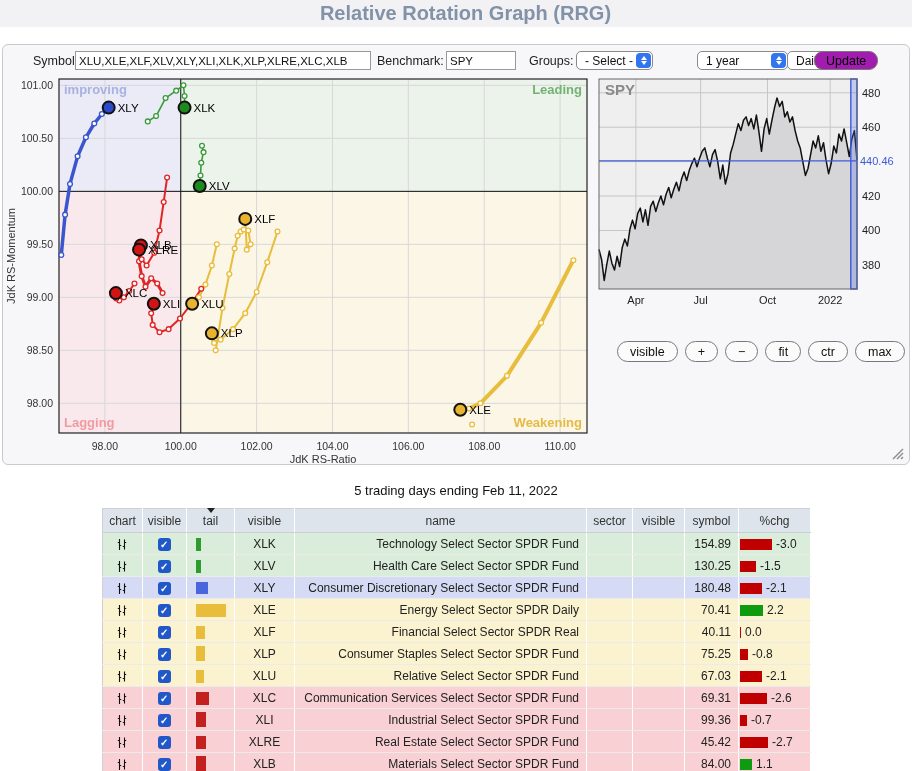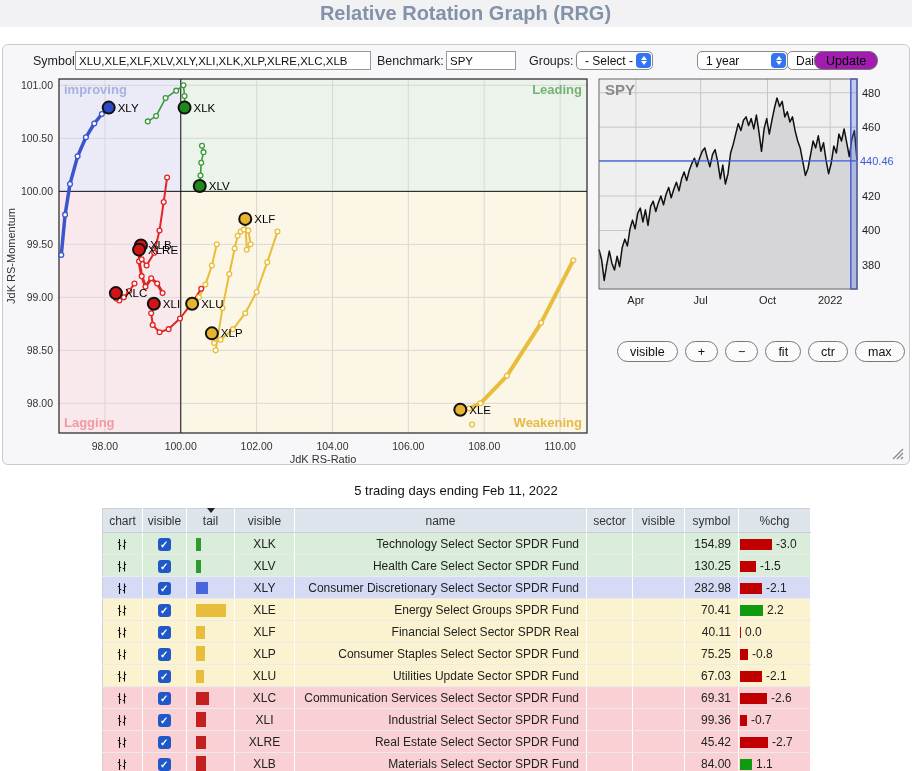--- a/index.html
+++ b/index.html
@@ -356,31 +356,31 @@
       <tr class="rg-blue">
         <td class="c"><svg class="chart-ico" width="13" height="13" viewBox="0 0 13 13">
             <path d="M3.5 1v11 M1.8 4.5h1.7 M3.5 7.5h1.7 M8.5 1.5v10 M6.8 8.5h1.7 M8.5 4.5h1.7" stroke="#111" stroke-width="1.1" fill="none"></path>
           </svg></td>
         <td class="c"><span class="cb"></span></td>
         <td class="tailc"><span class="sw" style="width:12px;height:12px;background:#4a66dd"></span></td>
         <td class="c">XLY</td>
         <td class="r">Consumer Discretionary Select Sector SPDR Fund</td>
         <td></td>
         <td></td>
-        <td class="r">282.98</td>
+        <td class="r">180.48</td>
         <td class="pctc"><span class="pbar" style="width:22px;background:#c00000"></span>-2.1</td>
       </tr>
       <tr class="rg-yellow">
         <td class="c"><svg class="chart-ico" width="13" height="13" viewBox="0 0 13 13">
             <path d="M3.5 1v11 M1.8 4.5h1.7 M3.5 7.5h1.7 M8.5 1.5v10 M6.8 8.5h1.7 M8.5 4.5h1.7" stroke="#111" stroke-width="1.1" fill="none"></path>
           </svg></td>
         <td class="c"><span class="cb"></span></td>
         <td class="tailc"><span class="sw" style="width:30px;height:13px;background:#e9bd3c"></span></td>
         <td class="c">XLE</td>
-        <td class="r">Energy Select Groups SPDR Fund</td>
+        <td class="r">Energy Select Sector SPDR Daily</td>
         <td></td>
         <td></td>
         <td class="r">70.41</td>
         <td class="pctc"><span class="pbar" style="width:23px;background:#0f9b0f"></span>2.2</td>
       </tr>
       <tr class="rg-yellow">
         <td class="c"><svg class="chart-ico" width="13" height="13" viewBox="0 0 13 13">
             <path d="M3.5 1v11 M1.8 4.5h1.7 M3.5 7.5h1.7 M8.5 1.5v10 M6.8 8.5h1.7 M8.5 4.5h1.7" stroke="#111" stroke-width="1.1" fill="none"></path>
           </svg></td>
         <td class="c"><span class="cb"></span></td>
@@ -405,21 +405,21 @@
         <td class="r">75.25</td>
         <td class="pctc"><span class="pbar" style="width:8px;background:#c00000"></span>-0.8</td>
       </tr>
       <tr class="rg-yellow">
         <td class="c"><svg class="chart-ico" width="13" height="13" viewBox="0 0 13 13">
             <path d="M3.5 1v11 M1.8 4.5h1.7 M3.5 7.5h1.7 M8.5 1.5v10 M6.8 8.5h1.7 M8.5 4.5h1.7" stroke="#111" stroke-width="1.1" fill="none"></path>
           </svg></td>
         <td class="c"><span class="cb"></span></td>
         <td class="tailc"><span class="sw" style="width:8px;height:13px;background:#e9bd3c"></span></td>
         <td class="c">XLU</td>
-        <td class="r">Utilities Update Sector SPDR Fund</td>
+        <td class="r">Relative Select Sector SPDR Fund</td>
         <td></td>
         <td></td>
         <td class="r">67.03</td>
         <td class="pctc"><span class="pbar" style="width:22px;background:#c00000"></span>-2.1</td>
       </tr>
       <tr class="rg-pink">
         <td class="c"><svg class="chart-ico" width="13" height="13" viewBox="0 0 13 13">
             <path d="M3.5 1v11 M1.8 4.5h1.7 M3.5 7.5h1.7 M8.5 1.5v10 M6.8 8.5h1.7 M8.5 4.5h1.7" stroke="#111" stroke-width="1.1" fill="none"></path>
           </svg></td>
         <td class="c"><span class="cb"></span></td>

